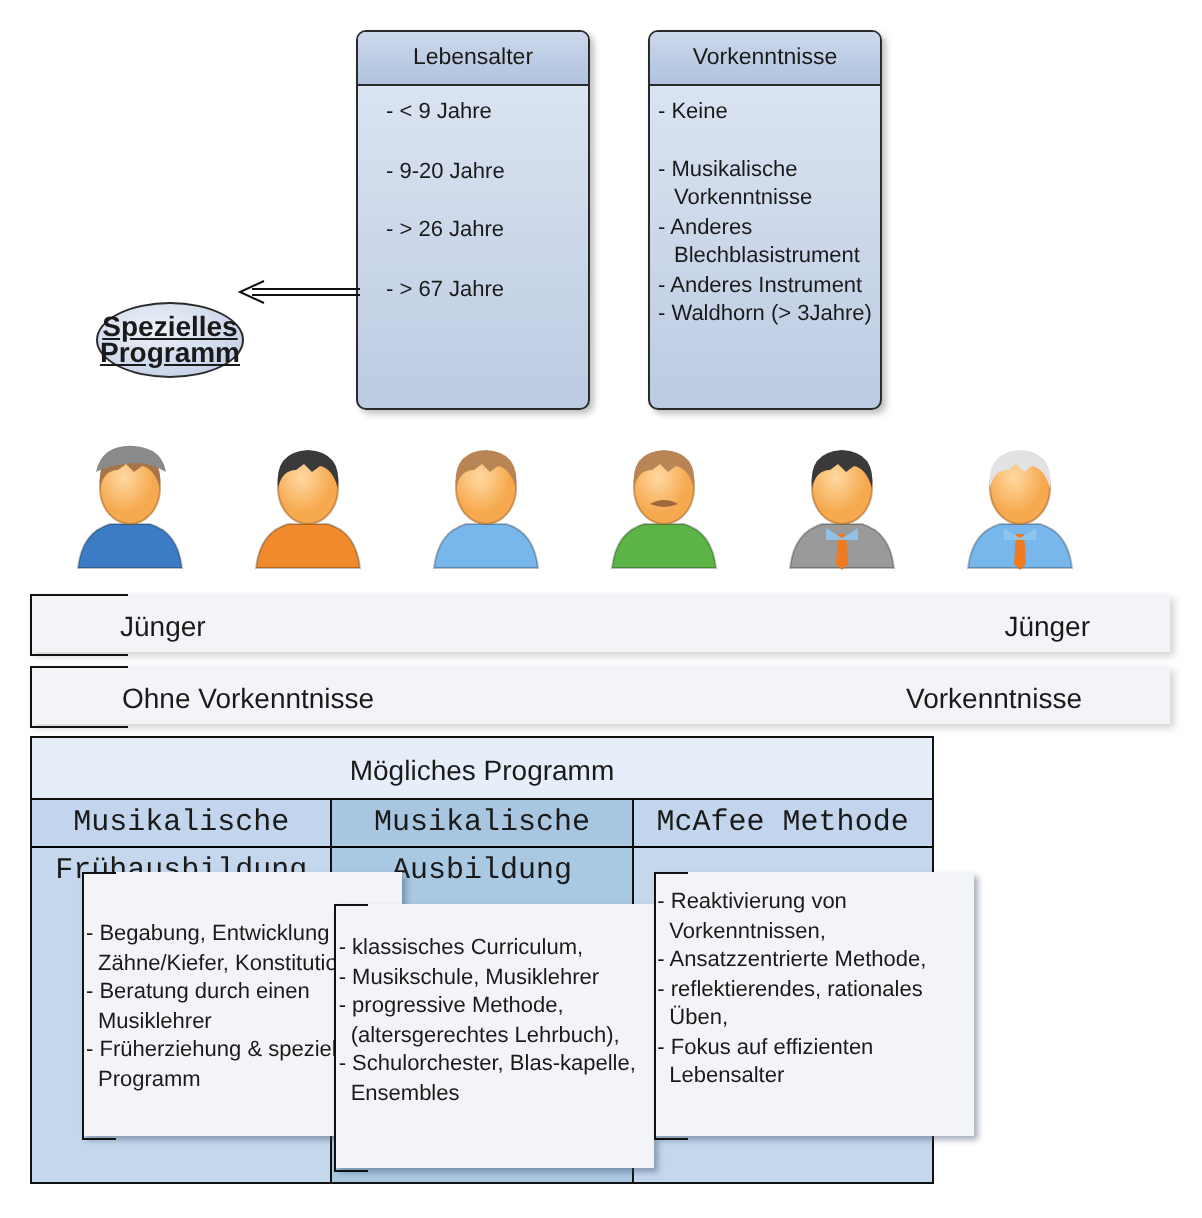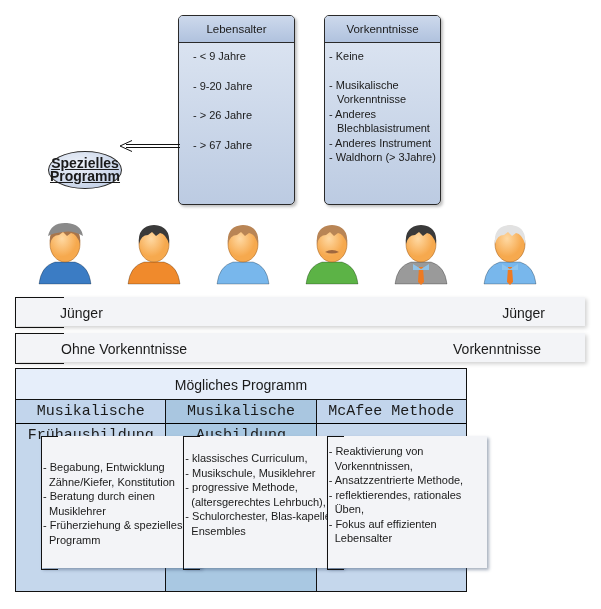--- a/index.html
+++ b/index.html
@@ -57,21 +57,21 @@
   .c2 { background:#a9c8e2; } .c2 .chead { background:#a9c6e0; }
   .c3 { background:#c5d7ec; } .c3 .chead { background:#c2d5ec; }
   .note { position:absolute; top:12px; width:160px; height:132px; background:#f3f4f7;
     box-shadow:2px 2px 3px rgba(60,80,110,0.45); font-size:11px; line-height:14.5px;
     box-sizing:border-box; }
   .note::before { content:""; position:absolute; left:0; top:0; width:16px; height:100%;
     border-left:1px solid #111; border-top:1px solid #111; border-bottom:1px solid #111; }
   .note ul { list-style:none; margin:0; padding:0 0 0 2px; }
   .note li { padding-left:6px; text-indent:-6px; }
   .c1 .note { left:25px; } .c1 .note ul { padding-top:24px; }
-  .c2 .note { left:17px; }  .c2 .note ul { padding-top:15px; }
+  .c2 .note { left:1px;margin-top:16px; }  .c2 .note ul { padding-top:15px; }
   .c3 .note { left:10px; } .c3 .note ul { padding-top:8px; }
 </style>
 </head>
 <body>
 
 <div class="classbox" id="box-age">
   <div class="hdr">Lebensalter</div>
   <ul>
     <li>- &lt; 9 Jahre</li>
     <li>- 9-20 Jahre</li>

